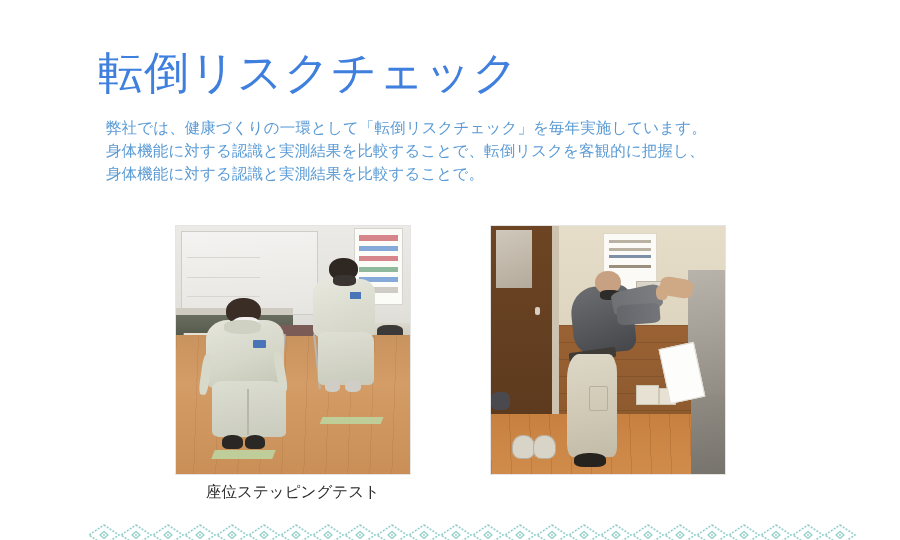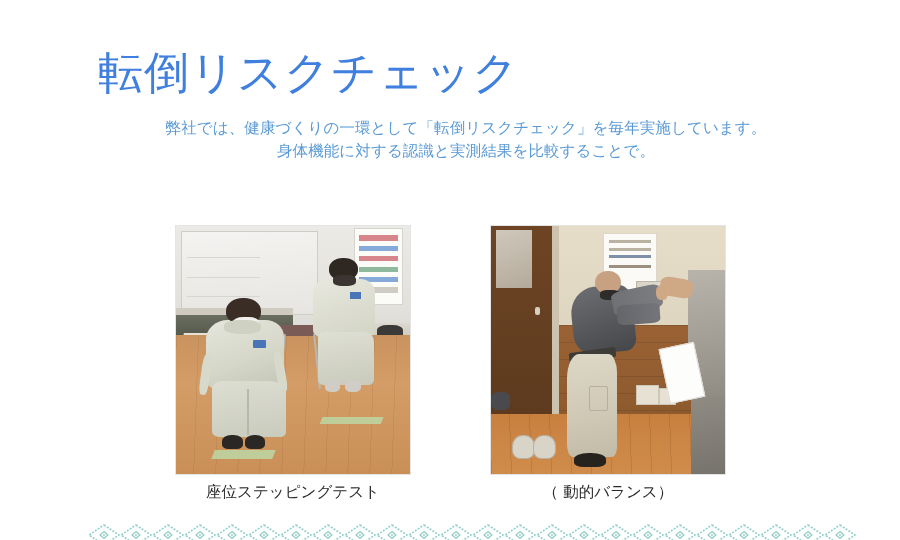--- a/index.html
+++ b/index.html
@@ -35,21 +35,20 @@
   
   .body-text {
     position: absolute;
     left: 106px;
     top: 93px;
     width: 720px;
     font-size: 15.5px;
     line-height: 23px;
     color: #5b9bd5;
     letter-spacing: 0.1px;
-    text-align: center;
   }
   .body-text .line {
     white-space: nowrap;
     display: block;
   }
 
   
   .photos {
     position: absolute;
     left: 0;
@@ -384,20 +383,21 @@
 </style>
 </head>
 <body>
 
 <div class="slide">
 
   <div class="title">転倒リスクチェック</div>
 
   <div class="body-text">
     <span class="line">弊社では、健康づくりの一環として「転倒リスクチェック」を毎年実施しています。</span>
+    <span class="line">身体機能に対する認識と実測結果を比較することで、転倒リスクを客観的に把握し、</span>
     <span class="line">身体機能に対する認識と実測結果を比較することで。</span>
   </div>
 
   <div class="photos">
 
     <div class="photo-frame photo-left">
       <div class="scene">
         <div class="l-wall"></div>
         <div class="l-whiteboard">
           <div class="l-wb-line" style="top:30%"></div>
@@ -497,21 +497,20 @@
           <div class="paper"></div>
         </div>
       </div>
     </div>
   </div>
 
   <div class="caption caption-left">
     <span>座位ステッピングテスト</span>
   </div>
   <div class="caption caption-right">
-    <span class="sub">（ 動的バランス）</span>
   </div>
 
   <div class="border-deco">
     <svg viewBox="0 0 768 34" preserveAspectRatio="none">
       <defs>
         <pattern id="diamondPat" x="0" y="0" width="32" height="22" patternUnits="userSpaceOnUse">
           <path d="M16 1 L31 11 L16 21 L1 11 Z" fill="none" stroke="#8fcfc9" stroke-width="1.6" stroke-dasharray="2 1.4"></path>
           <path d="M16 7.5 L20 11 L16 14.5 L12 11 Z" fill="none" stroke="#8fcfc9" stroke-width="1.2"></path>
           <circle cx="16" cy="11" r="0.9" fill="#8fcfc9"></circle>
         </pattern>

